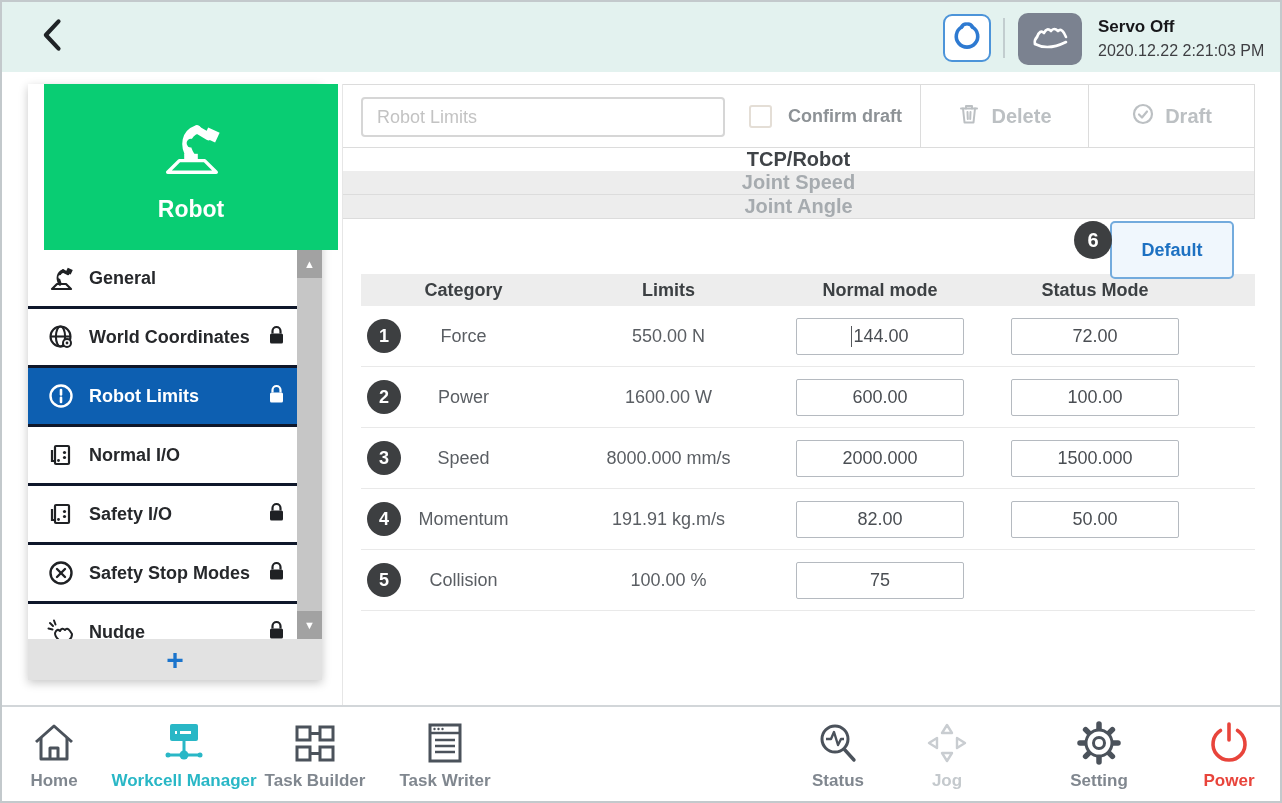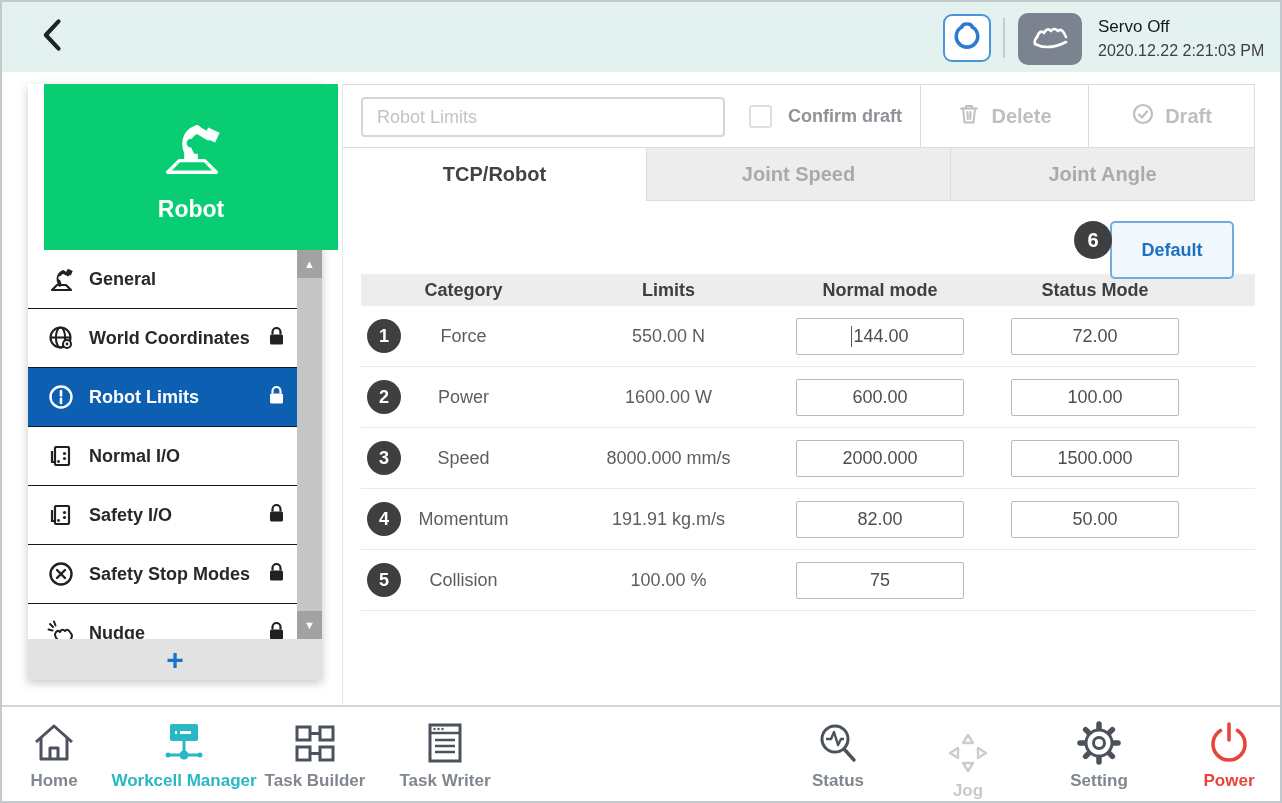--- a/index.html
+++ b/index.html
@@ -11,32 +11,32 @@
   
   .topbar { position:absolute; left:0; top:0; width:100%; height:70px; background:#e3f2ef; }
   .back-btn { position:absolute; left:30px; top:13px; width:44px; height:44px; cursor:pointer;
               display:flex; align-items:center; justify-content:center; }
   .gripper-btn { position:absolute; left:941px; top:12px; width:48px; height:48px; background:#fff;
                  border:2px solid #4c94d9; border-radius:9px; display:flex; align-items:center; justify-content:center; }
   .topbar-divider { position:absolute; left:1001px; top:16px; width:2px; height:40px; background:#c2cdcf; }
   .hand-tile { position:absolute; left:1016px; top:11px; width:64px; height:52px; background:#7b8290;
                border-radius:10px; display:flex; align-items:center; justify-content:center; }
   .servo-block { position:absolute; left:1096px; top:15px; }
-  .servo-status { font-size:17px; font-weight:normal; color:#17171a; }
+  .servo-status { font-size:17px; font-weight:bold; color:#17171a; }
   .servo-time { font-size:16px; color:#3e3e42; margin-top:5px; }
 
   
   .sidebar { position:absolute; left:26px; top:82px; width:294px; height:596px; background:#fff;
              box-shadow:0 3px 9px rgba(0,0,0,0.22); }
   .sb-header { position:absolute; left:16px; top:0; width:294px; height:166px; background:#09cd73;
                display:flex; flex-direction:column; align-items:center; justify-content:center; gap:10px; }
   .sb-title { color:#fff; font-size:23px; font-weight:bold; }
   .sb-menu { position:absolute; left:0; top:166px; width:294px; height:430px; overflow:hidden; }
   .sb-item { position:relative; height:59px; display:flex; align-items:center; padding-left:18px;
-             border-bottom:1px solid #0f172a; background:#fff; color:#26282b; }
+             border-bottom:3px solid #0f172a; background:#fff; color:#26282b; }
   .sb-item .sb-ico { width:30px; height:28px; display:flex; align-items:center; justify-content:center; color:#1f2124; }
   .sb-item .sb-label { margin-left:13px; font-size:18px; font-weight:bold; }
   .sb-item .sb-lock { position:absolute; right:36px; top:50%; transform:translateY(-50%); color:#1f2124; }
   .sb-item.selected { background:#0d5fb1; color:#fff; }
   .sb-item.selected .sb-ico, .sb-item.selected .sb-lock { color:#fff; }
   .sb-scrollbar { position:absolute; right:0; top:166px; width:25px; height:389px; background:#c6c6c6; }
   .sb-scroll-up, .sb-scroll-dn { position:absolute; left:0; width:25px; height:28px; background:#a2a2a2;
                color:#fff; font-size:11px; display:flex; align-items:center; justify-content:center; }
   .sb-scroll-up { top:0; } .sb-scroll-dn { bottom:0; }
   .sb-add { position:absolute; left:0; bottom:0; width:294px; height:41px; background:#e2e2e2;
@@ -52,21 +52,21 @@
                 font-family:"Liberation Sans", sans-serif; outline:none; }
   .name-input::placeholder { color:#c3c3c3; }
   .checkbox { position:absolute; left:406px; top:20px; width:23px; height:23px; background:#fff;
               border:2px solid #e4ded6; border-radius:3px; }
   .checkbox-label { position:absolute; left:445px; top:21px; font-size:18px; font-weight:bold; color:#8d9296; }
   .top-btn { position:absolute; top:0; height:62px; display:flex; align-items:center; justify-content:center;
              gap:10px; font-size:20px; font-weight:bold; color:#bcc0c3; border-left:1px solid #dcdcdc; }
   .btn-delete { left:577px; width:168px; }
   .btn-draft  { left:745px; width:166px; }
 
-  .tabs { position:absolute; left:0; top:64px; width:912px; height:53px; display:flex; }
+  .tabs { position:absolute; left:0; top:64px; width:912px; height:53px; display:flex;flex-direction:column; }
   .tab { flex:1; display:flex; align-items:center; justify-content:center; font-size:20px; font-weight:bold;
          color:#a6abaf; background:#ededed; border-right:1px solid #dcdcdc; border-bottom:1px solid #dcdcdc; }
   .tab:first-child { border-left:none; }
   .tab.active { background:#fff; color:#3f4347; border-bottom:none; }
 
   .default-badge { position:absolute; left:731px; top:137px; width:38px; height:38px; border-radius:50%;
                    background:#3d3f41; color:#fff; font-size:20px; font-weight:bold;
                    display:flex; align-items:center; justify-content:center; z-index:2; }
   .default-btn { position:absolute; left:767px; top:137px; width:124px; height:58px; background:#f0f7fd;
                  border:2px solid #73abdd; border-radius:5px; color:#1d71c2; font-size:18px; font-weight:bold;
@@ -494,21 +494,21 @@
       <span class="nav-ico">
         <svg width="48" height="48" viewBox="0 0 48 48">
           <circle cx="21" cy="20" r="13" fill="none" stroke="currentColor" stroke-width="3"></circle>
           <polyline points="12,20 17,20 20,13 24,26 27,20 30,20" fill="none" stroke="currentColor" stroke-width="2.4" stroke-linejoin="round"></polyline>
           <line x1="30.5" y1="30.5" x2="40" y2="41" stroke="currentColor" stroke-width="3.4" stroke-linecap="round"></line>
         </svg>
       </span>
       <span class="nav-label">Status</span>
     </div>
 
-    <div class="nav-item disabled" style="left:881px;justify-content:flex-end;">
+    <div class="nav-item disabled" style="left:860px;">
       <span class="nav-ico">
         <svg width="48" height="48" viewBox="0 0 48 48">
           <g fill="none" stroke="currentColor" stroke-width="2.4" stroke-linejoin="round">
             <polygon points="24,6 29,14 19,14"></polygon>
             <polygon points="24,42 19,34 29,34"></polygon>
             <polygon points="6,24 14,19 14,29"></polygon>
             <polygon points="42,24 34,29 34,19"></polygon>
           </g>
         </svg>
       </span>

